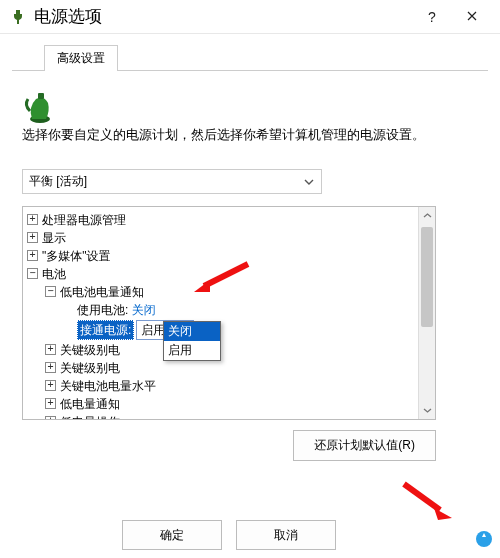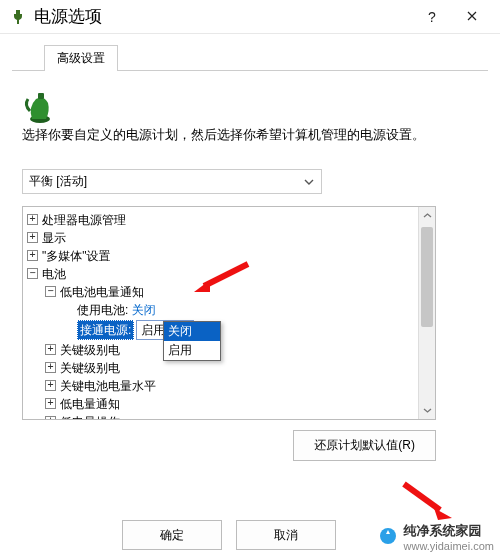--- a/index.html
+++ b/index.html
@@ -301,17 +301,13 @@
   <path d="M52 38 L34 28 L38 40 Z" fill="#e11"></path>
 </svg>
 
 <div class="watermark">
   <span>
     <svg width="20" height="20" viewBox="0 0 20 20">
       <path d="M10 2a8 8 0 1 0 0 16 8 8 0 0 0 0-16z" fill="#2aa0e8"></path>
       <path d="M10 4l2 4h-4z" fill="#fff"></path>
     </svg>
   </span>
-  <span>
-    <div class="wm-name">纯净系统家园</div>
-    <div class="wm-url">www.yidaimei.com</div>
-  </span>
 </div>
 
 </body></html>

